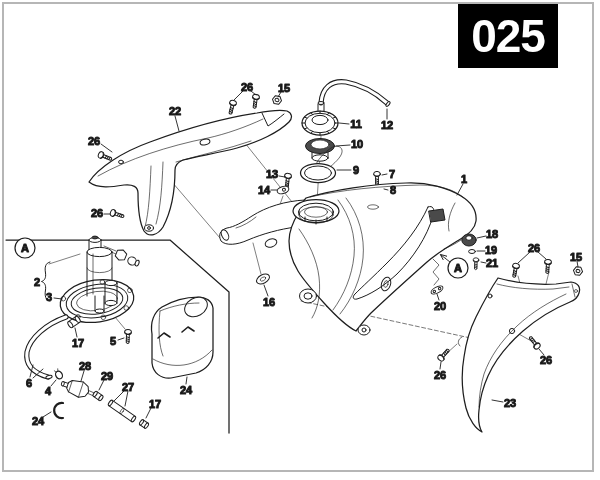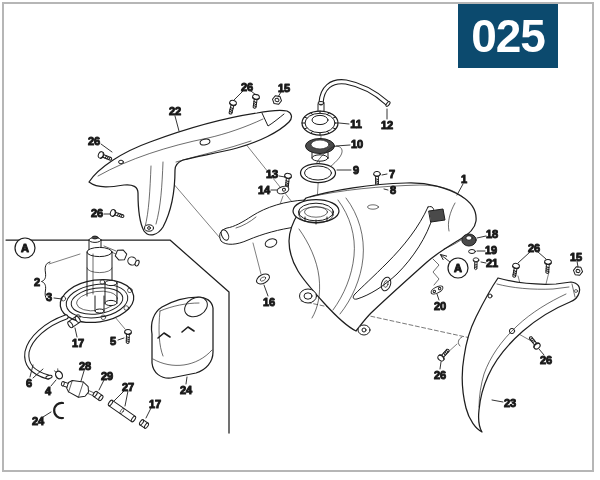--- a/index.html
+++ b/index.html
@@ -25,21 +25,21 @@
   .leader{stroke:#1e1e1e;stroke-width:0.9;fill:none}
   .callout{font-family:"Liberation Sans",sans-serif;font-weight:bold;font-size:11px;
            fill:#111;text-anchor:middle}
   .marker-circle{fill:#fff;stroke:#1e1e1e;stroke-width:1.2}
 </style>
 </head>
 <body>
 
 <div class="frame" style="border-color: rgb(182, 182, 182);"></div>
 
-<div class="code-box" style="background: #0c4a6e;">
+<div class="code-box" style="background: #000000;">
   <span>025</span>
 </div>
 
 <svg class="diagram g-line" width="600" height="480" viewBox="0 0 600 480">
   <defs>
     <marker id="arrowhead" markerWidth="8" markerHeight="8" refX="6" refY="3" orient="auto">
       <path d="M0,0 L7,3 L0,6 Z" fill="#1e1e1e" stroke="none"></path>
     </marker>
     <g id="screw">
       <ellipse cx="0" cy="0" rx="3.4" ry="2.6" fill="#fff" stroke="#1e1e1e" stroke-width="0.9"></ellipse>

